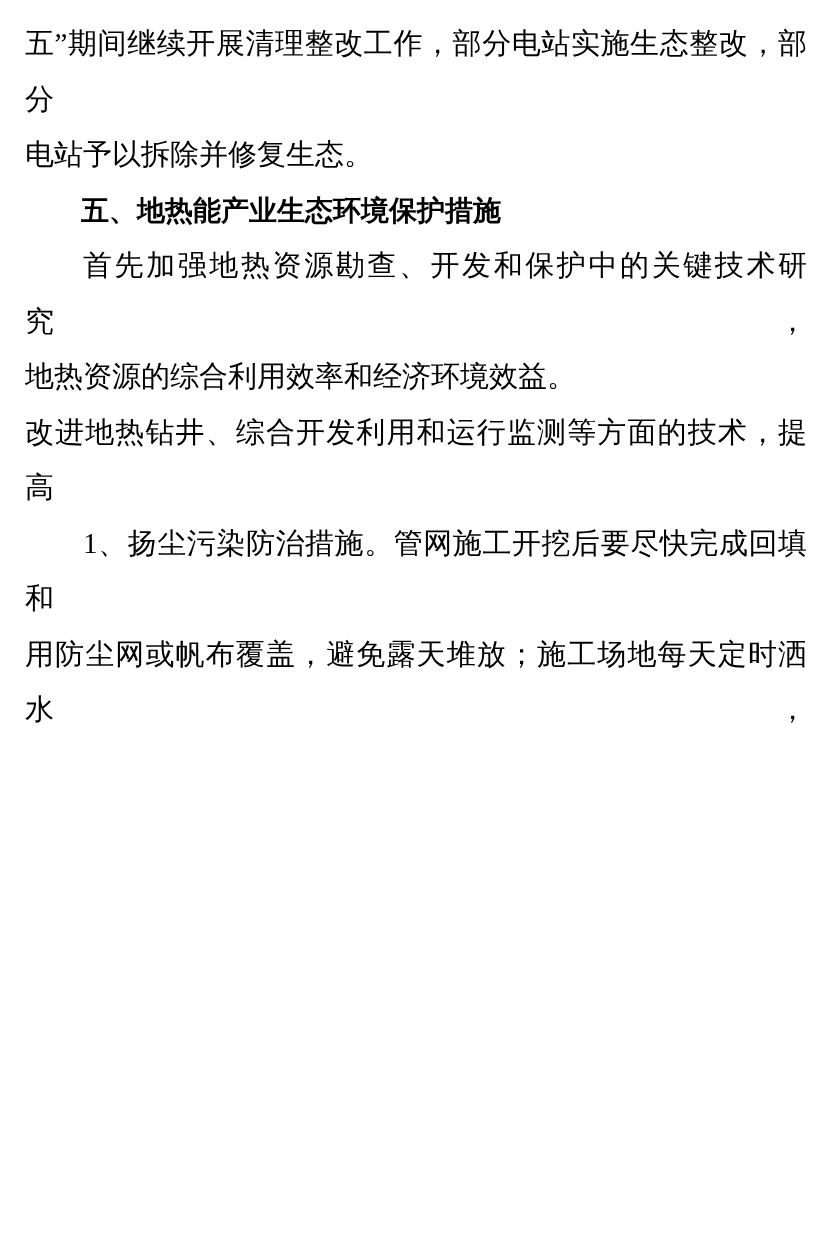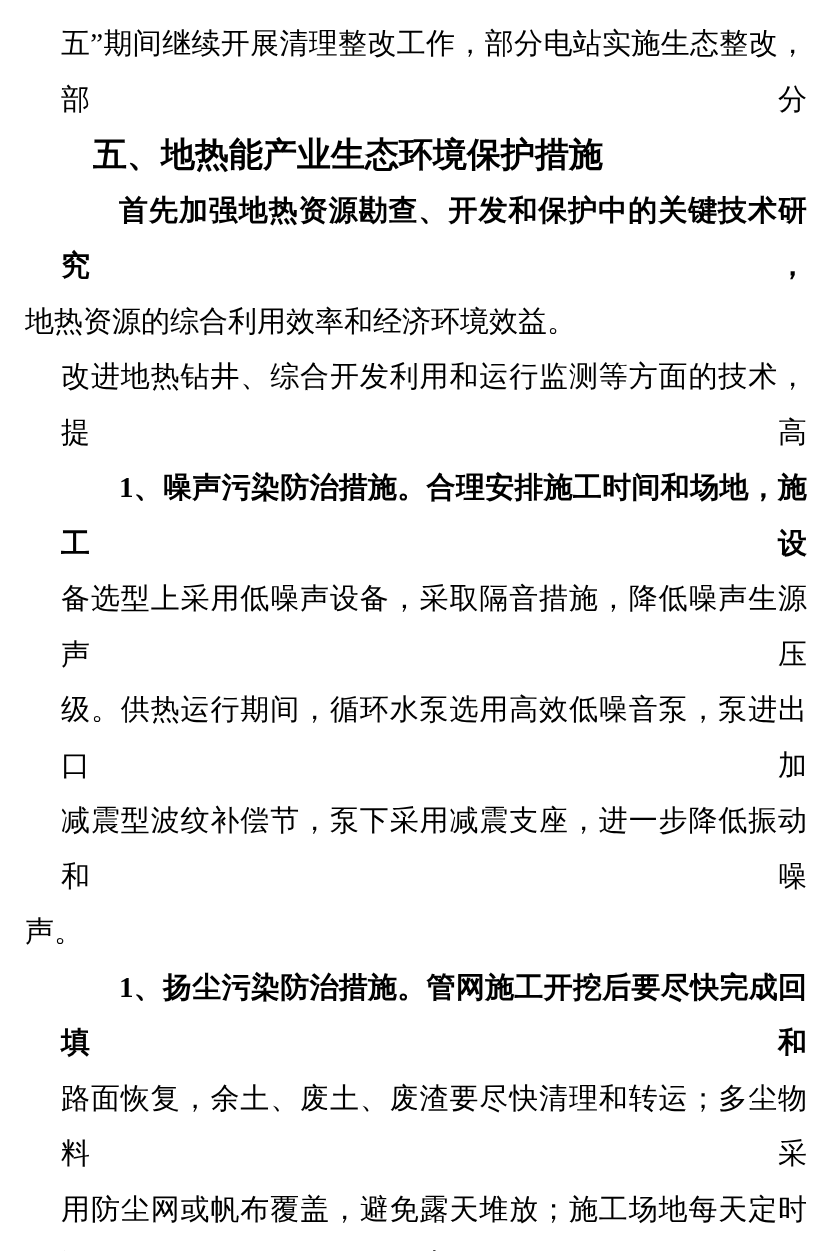--- a/index.html
+++ b/index.html
@@ -21,52 +21,43 @@
     line-height: 55.5px;
   }
   .para { margin: 0; }
   .line {
     text-align: justify;
     text-align-last: left;
     min-height: 55.5px;
   }
   .line.just {
     text-align-last: justify;
-    margin-left: 36px;
   }
   .line.indent {
     text-indent: 2em;
-    font-weight: bold;
   }
   .heading .line {
     font-family: "Liberation Sans", "DejaVu Sans", sans-serif;
     font-weight: bold;
-    font-size: 34px;
+    font-size: 28px;
   }
 </style>
 </head>
 <body>
 
 <div class="doc">
     <div class="para body">
       <div class="line just">五”期间继续开展清理整改工作，部分电站实施生态整改，部分</div>
+      <div class="line">电站予以拆除并修复生态。</div>
     </div>
     <div class="para heading">
       <div class="line indent">五、地热能产业生态环境保护措施</div>
     </div>
     <div class="para body">
       <div class="line just indent">首先加强地热资源勘查、开发和保护中的关键技术研究，</div>
       <div class="line">地热资源的综合利用效率和经济环境效益。</div>
       <div class="line just">改进地热钻井、综合开发利用和运行监测等方面的技术，提高</div>
     </div>
     <div class="para body">
-      <div class="line just indent">1、噪声污染防治措施。合理安排施工时间和场地，施工设</div>
-      <div class="line just">备选型上采用低噪声设备，采取隔音措施，降低噪声生源声压</div>
-      <div class="line just">级。供热运行期间，循环水泵选用高效低噪音泵，泵进出口加</div>
-      <div class="line just">减震型波纹补偿节，泵下采用减震支座，进一步降低振动和噪</div>
-      <div class="line">声。</div>
-    </div>
-    <div class="para body">
       <div class="line just indent">1、扬尘污染防治措施。管网施工开挖后要尽快完成回填和</div>
-      <div class="line just">路面恢复，余土、废土、废渣要尽快清理和转运；多尘物料采</div>
       <div class="line just">用防尘网或帆布覆盖，避免露天堆放；施工场地每天定时洒水，</div>
     </div>
   </div>
 
 </body></html>

